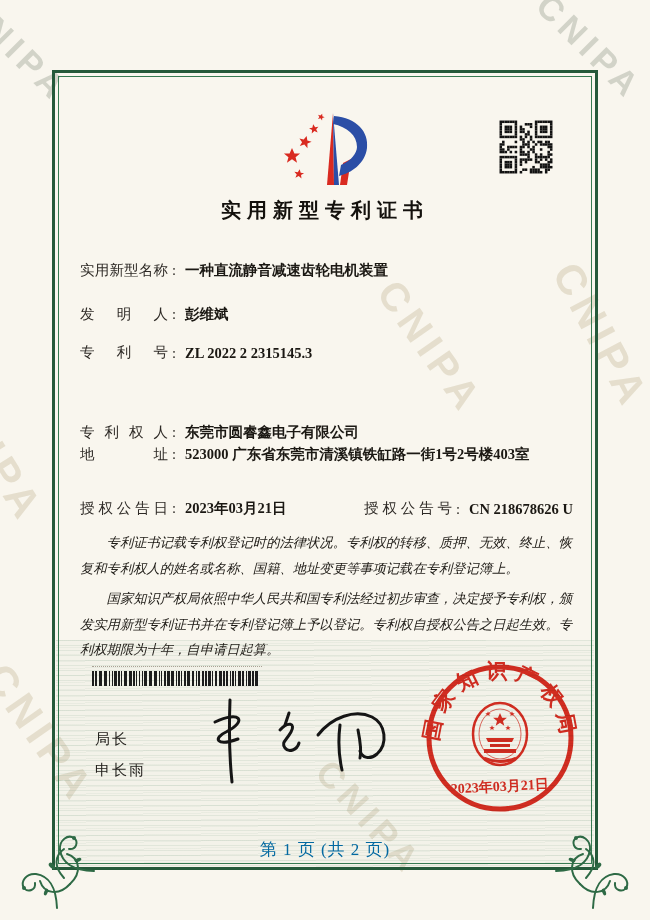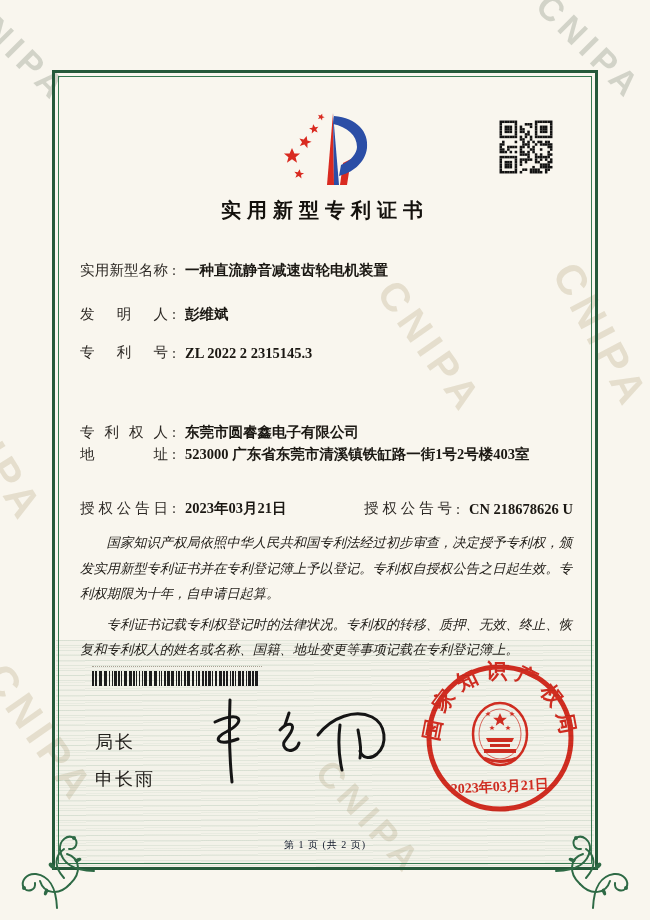--- a/index.html
+++ b/index.html
@@ -43,29 +43,29 @@
   
   .legal{position:absolute;left:80px;top:530px;width:492px;font-size:13.3px;line-height:1.92;
      font-style:italic;font-weight:500;color:#1d1a15;}
   .legal p{margin:0 0 5px;text-indent:2em;}
 
   
   .barcode{position:absolute;left:92px;top:666px;width:170px;border-top:1px dotted #aaa295;padding-top:4px;}
 
   
   .signer{position:absolute;left:95px;top:724px;font-family:"Liberation Sans",sans-serif;
-     font-size:18px;letter-spacing:2px;color:#23211d;line-height:2.05;}
+     font-size:15px;letter-spacing:2px;color:#23211d;line-height:2.05;}
   .signature{position:absolute;left:185px;top:692px;}
 
   
   .seal{position:absolute;left:420px;top:658px;mix-blend-mode:multiply;opacity:.95;}
 
   
   .page-info{position:absolute;left:0;top:838px;width:100%;text-align:center;
-     font-size:10px;letter-spacing:1px;color:#0f172a;}
+     font-size:17px;letter-spacing:1px;color:#0369a1;}
   .cont-note{position:absolute;left:0;top:884px;width:100%;text-align:center;
      font-size:13.5px;letter-spacing:2px;color:#47443c;}
 
   .flourish{position:absolute;}
   .flourish.right{transform:scaleX(-1);}
 </style>
 </head>
 <body>
 
 <div class="page">
@@ -379,22 +379,22 @@
     <span class="flabel">地址</span><span class="fcolon">:</span><span class="fvalue">523000 广东省东莞市清溪镇铁缸路一街1号2号楼403室</span>
   </div>
   <div class="field-row" style="top:499px;">
     <span class="flabel">授权公告日</span><span class="fcolon">:</span><span class="fvalue">2023年03月21日</span>
     <span class="fgroup2">
       <span class="flabel">授权公告号</span><span class="fcolon">:</span><span class="fvalue">CN 218678626 U</span>
     </span>
   </div>
 
   <div class="legal">
+    <p>专利证书记载专利权登记时的法律状况。专利权的转移、质押、无效、终止、恢复和专利权人的姓名或名称、国籍、地址变更等事项记载在专利登记簿上。</p>
     <p>国家知识产权局依照中华人民共和国专利法经过初步审查，决定授予专利权，颁发实用新型专利证书并在专利登记簿上予以登记。专利权自授权公告之日起生效。专利权期限为十年，自申请日起算。</p>
-    <p>专利证书记载专利权登记时的法律状况。专利权的转移、质押、无效、终止、恢复和专利权人的姓名或名称、国籍、地址变更等事项记载在专利登记簿上。</p>
   </div>
 
   <div class="barcode">
     <svg width="170" height="15" viewBox="0 0 170 15">
         <g id="bar-stripes" fill="#1d1d1d">
           <rect x="0" y="0" width="2" height="15"></rect>
           <rect x="3" y="0" width="2" height="15"></rect>
           <rect x="7" y="0" width="3" height="15"></rect>
           <rect x="12" y="0" width="3" height="15"></rect>
           <rect x="17" y="0" width="1" height="15"></rect>

